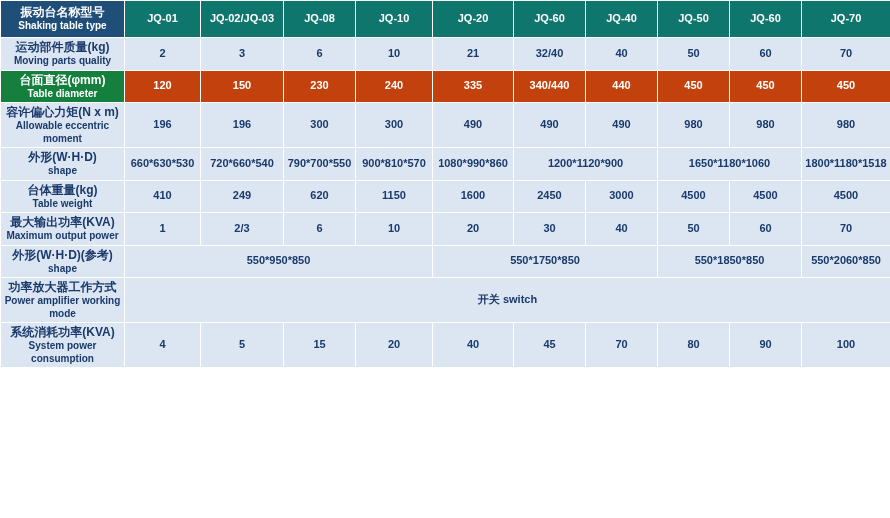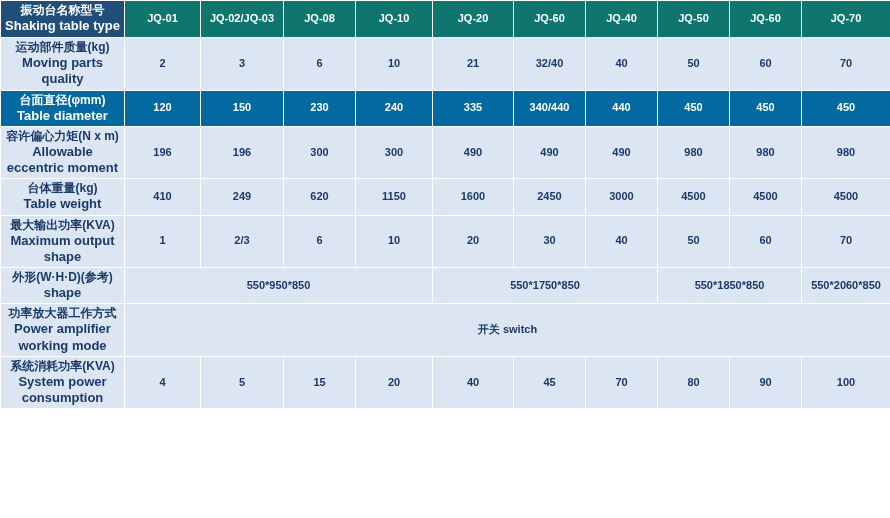--- a/index.html
+++ b/index.html
@@ -42,43 +42,43 @@
     background: #0f766e;
     color: #ffffff;
     font-size: 11px;
     font-weight: bold;
     height: 32px;
   }
   tr.header td.label {
     background: #1f4e79;
   }
   tr.red td {
-    background: #0369a1;
+    background: #c2410c;
     color: #ffffff;
   }
   tr.red td.label {
-    background: #0369a1;
+    background: #15803d;
     color: #ffffff;
   }
   tr.mid td {
     background: #2e5c95;
     color: #ffffff;
   }
   td.wide {
     background: #ffffff;
     color: #1a3a6b;
   }
   .cn {
     display: block;
   }
   .en {
     display: block;
   }
   .label .cn { font-size: 12px; }
-  .label .en { font-size: 13px; }
+  .label .en { font-size: 10px; }
 </style>
 </head>
 <body>
 
 <table class="spec">
   <colgroup>
     <col style="width:124px">
       <col style="width:76px">
       <col style="width:83px">
       <col style="width:72px">
@@ -150,38 +150,52 @@
         <td>300</td>
         <td>490</td>
         <td>490</td>
         <td>490</td>
         <td>980</td>
         <td>980</td>
         <td>980</td>
       </tr>
       <tr class="">
         <td class="label">
+          <span class="cn">外形(W·H·D)</span>
+          <span class="en">shape</span>
+        </td>
+        <td>660*630*530</td>
+        <td>720*660*540</td>
+        <td>790*700*550</td>
+        <td>900*810*570</td>
+        <td>1080*990*860</td>
+        <td class="wide" colspan="2">1200*1120*900</td>
+        <td class="wide" colspan="2">1650*1180*1060</td>
+        <td>1800*1180*1518</td>
+      </tr>
+      <tr class="">
+        <td class="label">
           <span class="cn">台体重量(kg)</span>
           <span class="en">Table weight</span>
         </td>
         <td>410</td>
         <td>249</td>
         <td>620</td>
         <td>1150</td>
         <td>1600</td>
         <td>2450</td>
         <td>3000</td>
         <td>4500</td>
         <td>4500</td>
         <td>4500</td>
       </tr>
       <tr class="">
         <td class="label">
           <span class="cn">最大输出功率(KVA)</span>
-          <span class="en">Maximum output shape</span>
+          <span class="en">Maximum output power</span>
         </td>
         <td>1</td>
         <td>2/3</td>
         <td>6</td>
         <td>10</td>
         <td>20</td>
         <td>30</td>
         <td>40</td>
         <td>50</td>
         <td>60</td>

